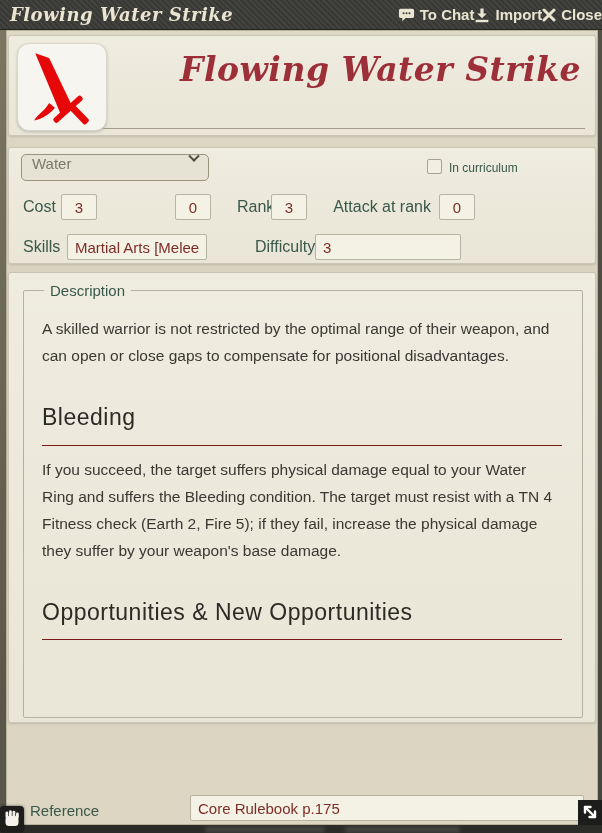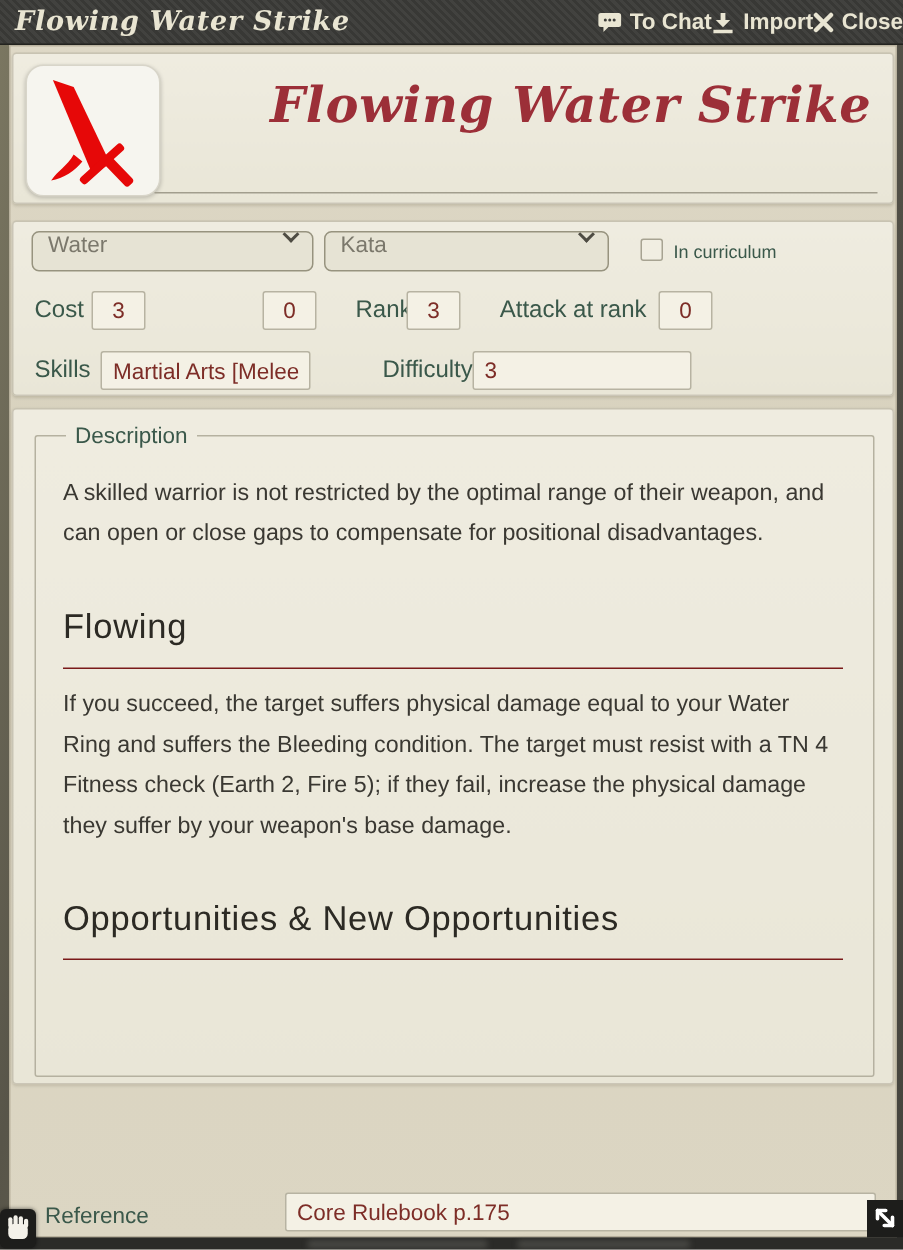--- a/index.html
+++ b/index.html
@@ -187,24 +187,20 @@
     </div>
     <h1 class="sheet-title">Flowing Water Strike</h1>
     <div class="title-rule"></div>
   </section>
 
   <section class="panel panel-form">
     <div class="select sel-ring">
       <span>Water</span>
       <span class="chev"></span>
     </div>
-    <div class="select sel-type">
-      <span>Kata</span>
-      <span class="chev"></span>
-    </div>
     <div class="checkbox"></div>
     <label class="chk-label">In curriculum</label>
 
     <div class="row2">
       <span class="flabel lbl-cost">Cost</span>
       <input class="fld num inp-cost" readonly="" value="3" style="">
       <span class="flabel lbl-used">Used</span>
       <input class="fld num inp-used" readonly="" value="0" style="">
       <span class="flabel lbl-rank">Rank</span>
       <input class="fld num inp-rank" readonly="" value="3" style="">
@@ -220,21 +216,21 @@
     </div>
   </section>
 
   <section class="panel panel-desc">
     <fieldset class="desc">
       <legend>Description</legend>
       <div class="desc-body">
         <p>A skilled warrior is not restricted by the optimal range of their weapon, and can open or close gaps to compensate for positional disadvantages.</p>
 
 
-        <h2>Flowing</h2>
+        <h2>Bleeding</h2>
         <p>If you succeed, the target suffers physical damage equal to your Water Ring and suffers the Bleeding condition. The target must resist with a TN 4 Fitness check (Earth 2, Fire 5); if they fail, increase the physical damage they suffer by your weapon's base damage.</p>
 
         <h2>Opportunities &amp; New Opportunities</h2>
 
       </div>
     </fieldset>
   </section>
 
   <span class="ref-label">Reference</span>
   <input class="fld inp-ref" readonly="" value="Core Rulebook p.175" style="">

